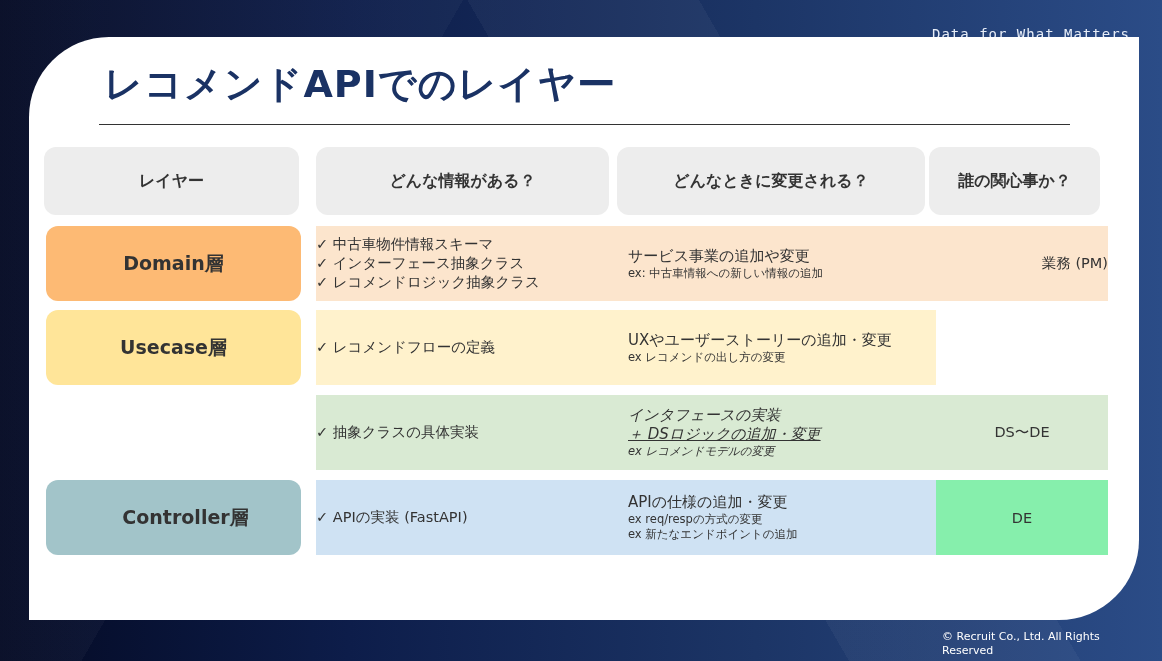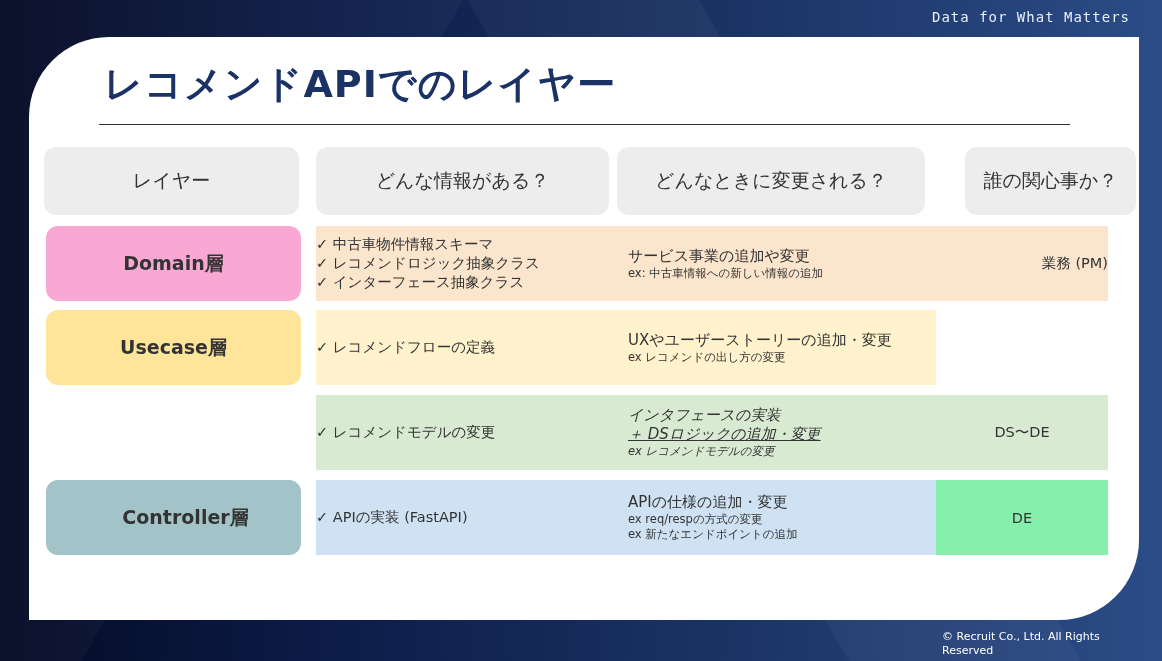--- a/index.html
+++ b/index.html
@@ -10,21 +10,21 @@
     position: relative;
     color: #333;
   }
   .bg-facet {
     position: absolute; inset: 0; pointer-events: none;
     background:
       linear-gradient(120deg, rgba(255,255,255,0.03) 0 30%, transparent 30% 100%),
       linear-gradient(60deg, transparent 0 55%, rgba(255,255,255,0.04) 55% 70%, transparent 70%);
   }
   .tagline {
-    position: absolute; top: 9px; right: 32px;
+    position: absolute; top: 26px; right: 32px;
     color: #e8eef8; font-size: 14px; letter-spacing: 1px;
     font-family: "DejaVu Sans Mono", "Liberation Mono", monospace;
   }
   .slide {
     position: absolute; left: 29px; top: 37px; width: 1110px; height: 583px;
     background: #ffffff;
     border-top-left-radius: 80px;
     border-bottom-right-radius: 80px;
   }
   .title {
@@ -33,21 +33,21 @@
     font-family: "DejaVu Sans", sans-serif; letter-spacing: 1px;
   }
   .title-rule {
     position: absolute; left: 70px; top: 87px; width: 971px; height: 1px;
     background: #333;
   }
   .hdr {
     position: absolute; top: 110px; height: 68px;
     background: #ededed; border-radius: 12px;
     display: flex; align-items: center; justify-content: center;
-    font-size: 19px; color: #333;
+    font-size: 16px; color: #333; font-weight: bold;
   }
   .layer {
     position: absolute; left: 17px; width: 255px; height: 75px;
     border-radius: 12px;
     display: flex; align-items: center; justify-content: center;
     font-size: 19px; font-weight: bold; color: #333;
   }
   .cell {
     position: absolute; height: 75px;
     display: flex; flex-direction: column; justify-content: center;
@@ -72,47 +72,47 @@
 <div class="bg-facet"></div>
 <div class="tagline">Data for What Matters</div>
 
 <div class="slide">
   <div class="title">レコメンドAPIでのレイヤー</div>
   <div class="title-rule"></div>
 
   <div class="hdr" style="left:15px;width:255px;">レイヤー</div>
   <div class="hdr" style="left:287px;width:293px;">どんな情報がある？</div>
   <div class="hdr" style="left:588px;width:308px;">どんなときに変更される？</div>
-  <div class="hdr" style="left:936px;width:171px;">誰の関心事か？</div>
+  <div class="hdr" style="left:900px;width:171px;">誰の関心事か？</div>
 
-  <div class="layer" style="top:189px;background:#f9a8d4;">Domain層</div>
+  <div class="layer" style="top:189px;background:#fdba74;">Domain層</div>
   <div class="cell info" style="top:189px;background:#fce5cd;">
     <div>✓ 中古車物件情報スキーマ</div>
+    <div>✓ インターフェース抽象クラス</div>
     <div>✓ レコメンドロジック抽象クラス</div>
-    <div>✓ インターフェース抽象クラス</div>
   </div>
   <div class="cell change" style="top:189px;background:#fce5cd;">
     <div class="main">サービス事業の追加や変更</div>
     <div class="sub">ex: 中古車情報への新しい情報の追加</div>
   </div>
   <div class="cell who" style="top:189px;background:#fce5cd;align-items:flex-end;">
     <div>業務 (PM)</div>
   </div>
 
   <div class="layer" style="top:273px;background:#ffe599;">Usecase層</div>
   <div class="cell info" style="top:273px;background:#fff2cc;">
     <div>✓ レコメンドフローの定義</div>
   </div>
   <div class="cell change" style="top:273px;background:#fff2cc;">
     <div class="main">UXやユーザーストーリーの追加・変更</div>
     <div class="sub">ex レコメンドの出し方の変更</div>
   </div>
 
   <div class="cell info" style="top:358px;background:#d9ead3;">
-    <div>✓ レコメンドモデルの変更</div>
+    <div>✓ 抽象クラスの具体実装</div>
   </div>
   <div class="cell change" style="top:358px;background:#d9ead3;font-style:italic;">
     <div class="main">インタフェースの実装</div>
     <div class="main u">＋ DSロジックの追加・変更</div>
     <div class="sub">ex レコメンドモデルの変更</div>
   </div>
   <div class="cell who" style="top:358px;background:#d9ead3;">
     <div>DS〜DE</div>
   </div>
 

